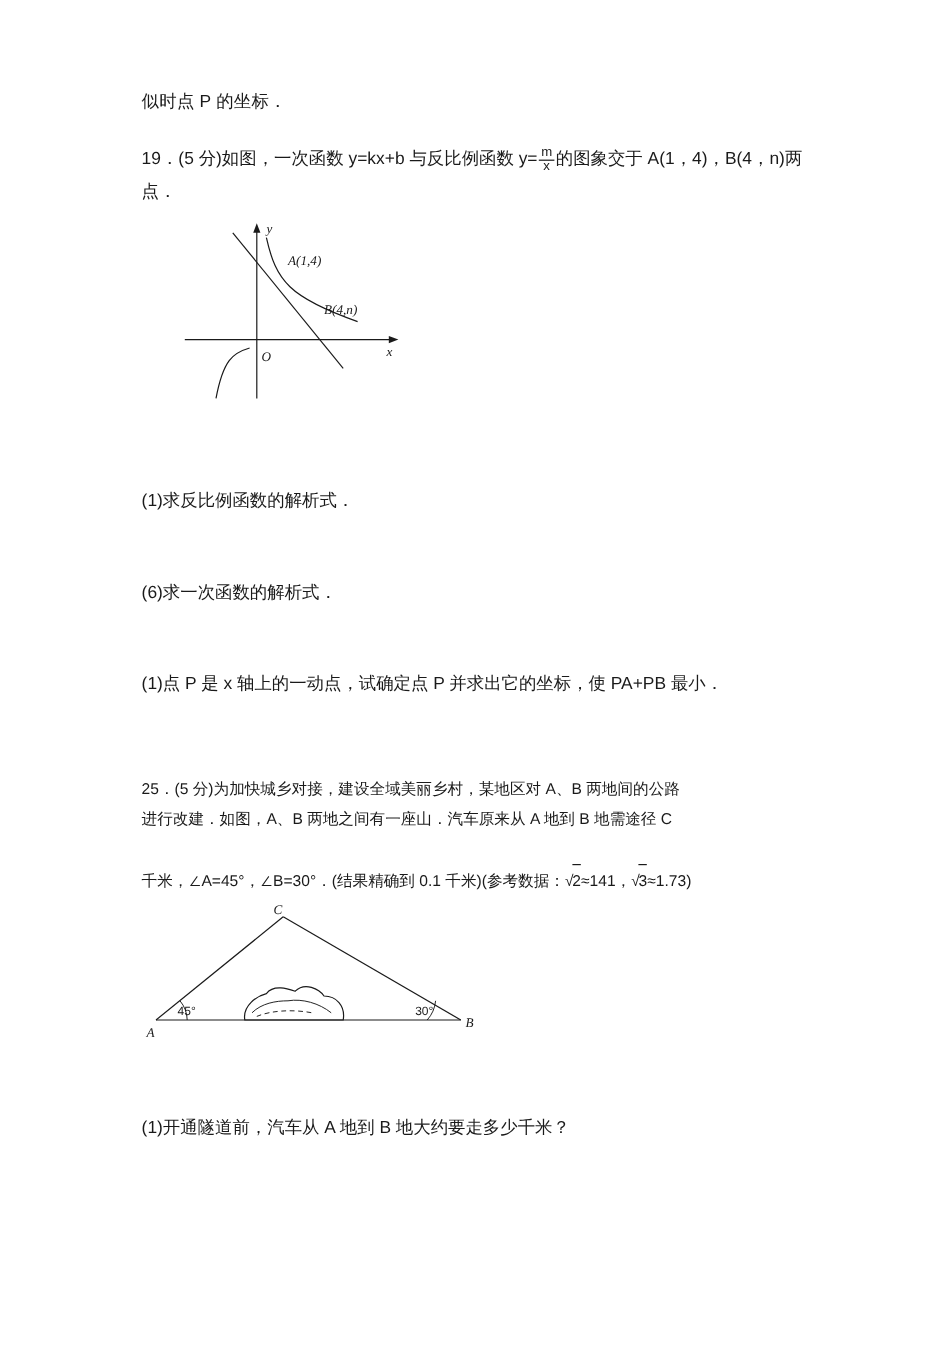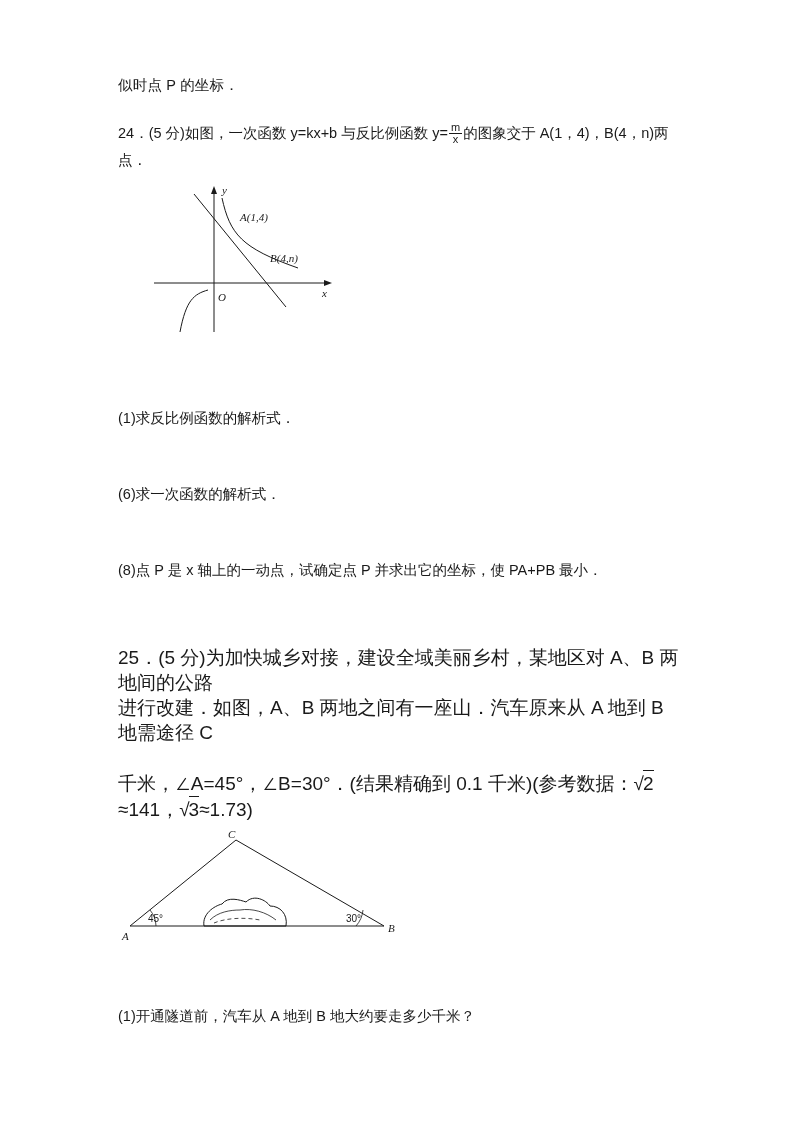--- a/index.html
+++ b/index.html
@@ -68,36 +68,36 @@
   .radical {
     display: inline-block;
   }
   .ovl {
     border-top: 1px solid #1a1a1a;
     padding-top: 0px;
     margin-left: -1px;
     display: inline-block;
   }
   .q25-body {
-    font-size: 19px;
+    font-size: 13px;
     line-height: 25px;
   }
   svg { display: block; }
 </style>
 </head>
 <body>
 
 <div class="page">
 
   <div class="line para">似时点 P 的坐标．</div>
 
   <div class="block-gap-md"></div>
 
   <div class="q-head">
-    <span>24．</span><span>(5 分)</span><span>如图，一次函数 y=kx+b 与反比例函数 y=</span><span class="frac"><span class="num">m</span><span class="den">x</span></span><span>的图象交于 A(1，4)，B(4，n)两点．</span>
+    <span>19．</span><span>(5 分)</span><span>如图，一次函数 y=kx+b 与反比例函数 y=</span><span class="frac"><span class="num">m</span><span class="den">x</span></span><span>的图象交于 A(1，4)，B(4，n)两点．</span>
   </div>
 
   <div class="fig-wrap fig1">
     <svg width="220" height="165" viewBox="0 0 220 165">
 
       <line x1="68" y1="10" x2="68" y2="150" stroke="#1a1a1a" stroke-width="1"></line>
       <polygon points="68,4 65,12 71,12" fill="#1a1a1a"></polygon>
 
       <line x1="8" y1="101" x2="180" y2="101" stroke="#1a1a1a" stroke-width="1"></line>
       <polygon points="186,101 178,98 178,104" fill="#1a1a1a"></polygon>
@@ -114,21 +114,21 @@
       <text x="124" y="80" font-family="Liberation Serif, serif" font-style="italic" font-size="11" fill="#1a1a1a">B(4,n)</text>
     </svg>
   </div>
 
   <div class="block-gap-sm"></div>
 
   <div class="sub-item">(1)求反比例函数的解析式．</div>
   <div class="block-gap-sm"></div>
   <div class="sub-item">(6)求一次函数的解析式．</div>
   <div class="block-gap-sm"></div>
-  <div class="sub-item">(8)点 P 是 x 轴上的一动点，试确定点 P 并求出它的坐标，使 PA+PB 最小．</div>
+  <div class="sub-item">(1)点 P 是 x 轴上的一动点，试确定点 P 并求出它的坐标，使 PA+PB 最小．</div>
 
   <div class="block-gap-lg"></div>
   <div class="block-gap-md"></div>
 
   <div class="q25-body">
     <span>25．</span><span>(5 分)</span><span>为加快城乡对接，建设全域美丽乡村，某地区对 A、B 两地间的公路</span><br>
     <span>进行改建．如图，A、B 两地之间有一座山．汽车原来从 A 地到 B 地需途径 C</span><br>
     <br>
     <span>千米，∠A=45°，∠B=30°．(结果精确到 0.1 千米)(参考数据：</span><span class="radical">√<span class="ovl">2</span></span><span>≈141，</span><span class="radical">√<span class="ovl">3</span></span><span>≈1.73)</span>
   </div>

